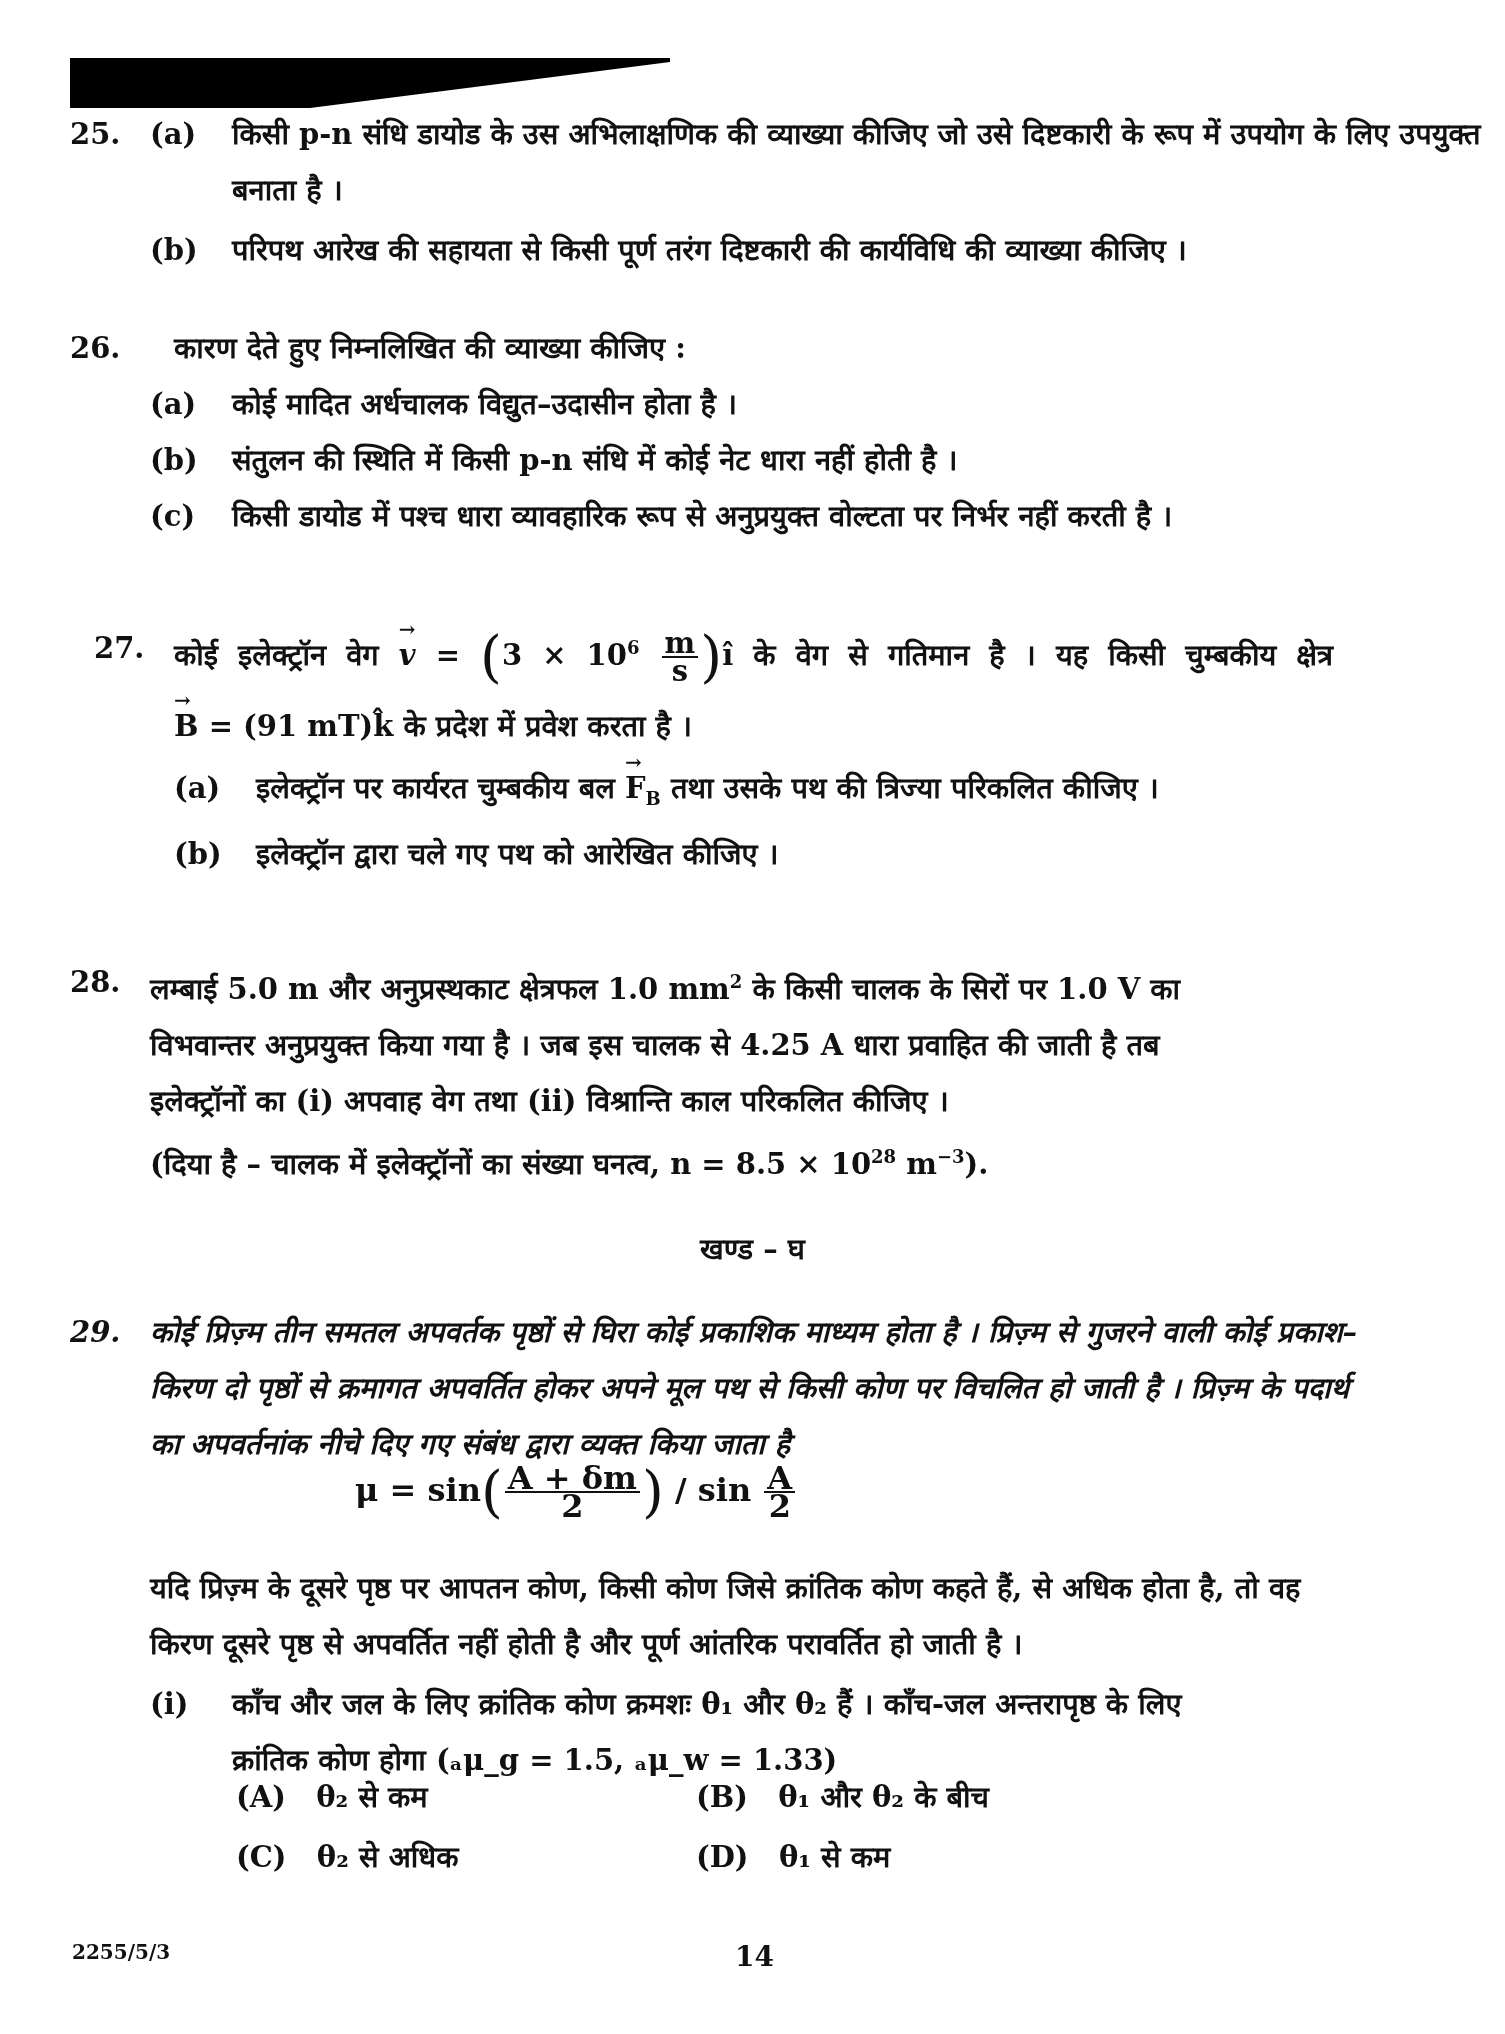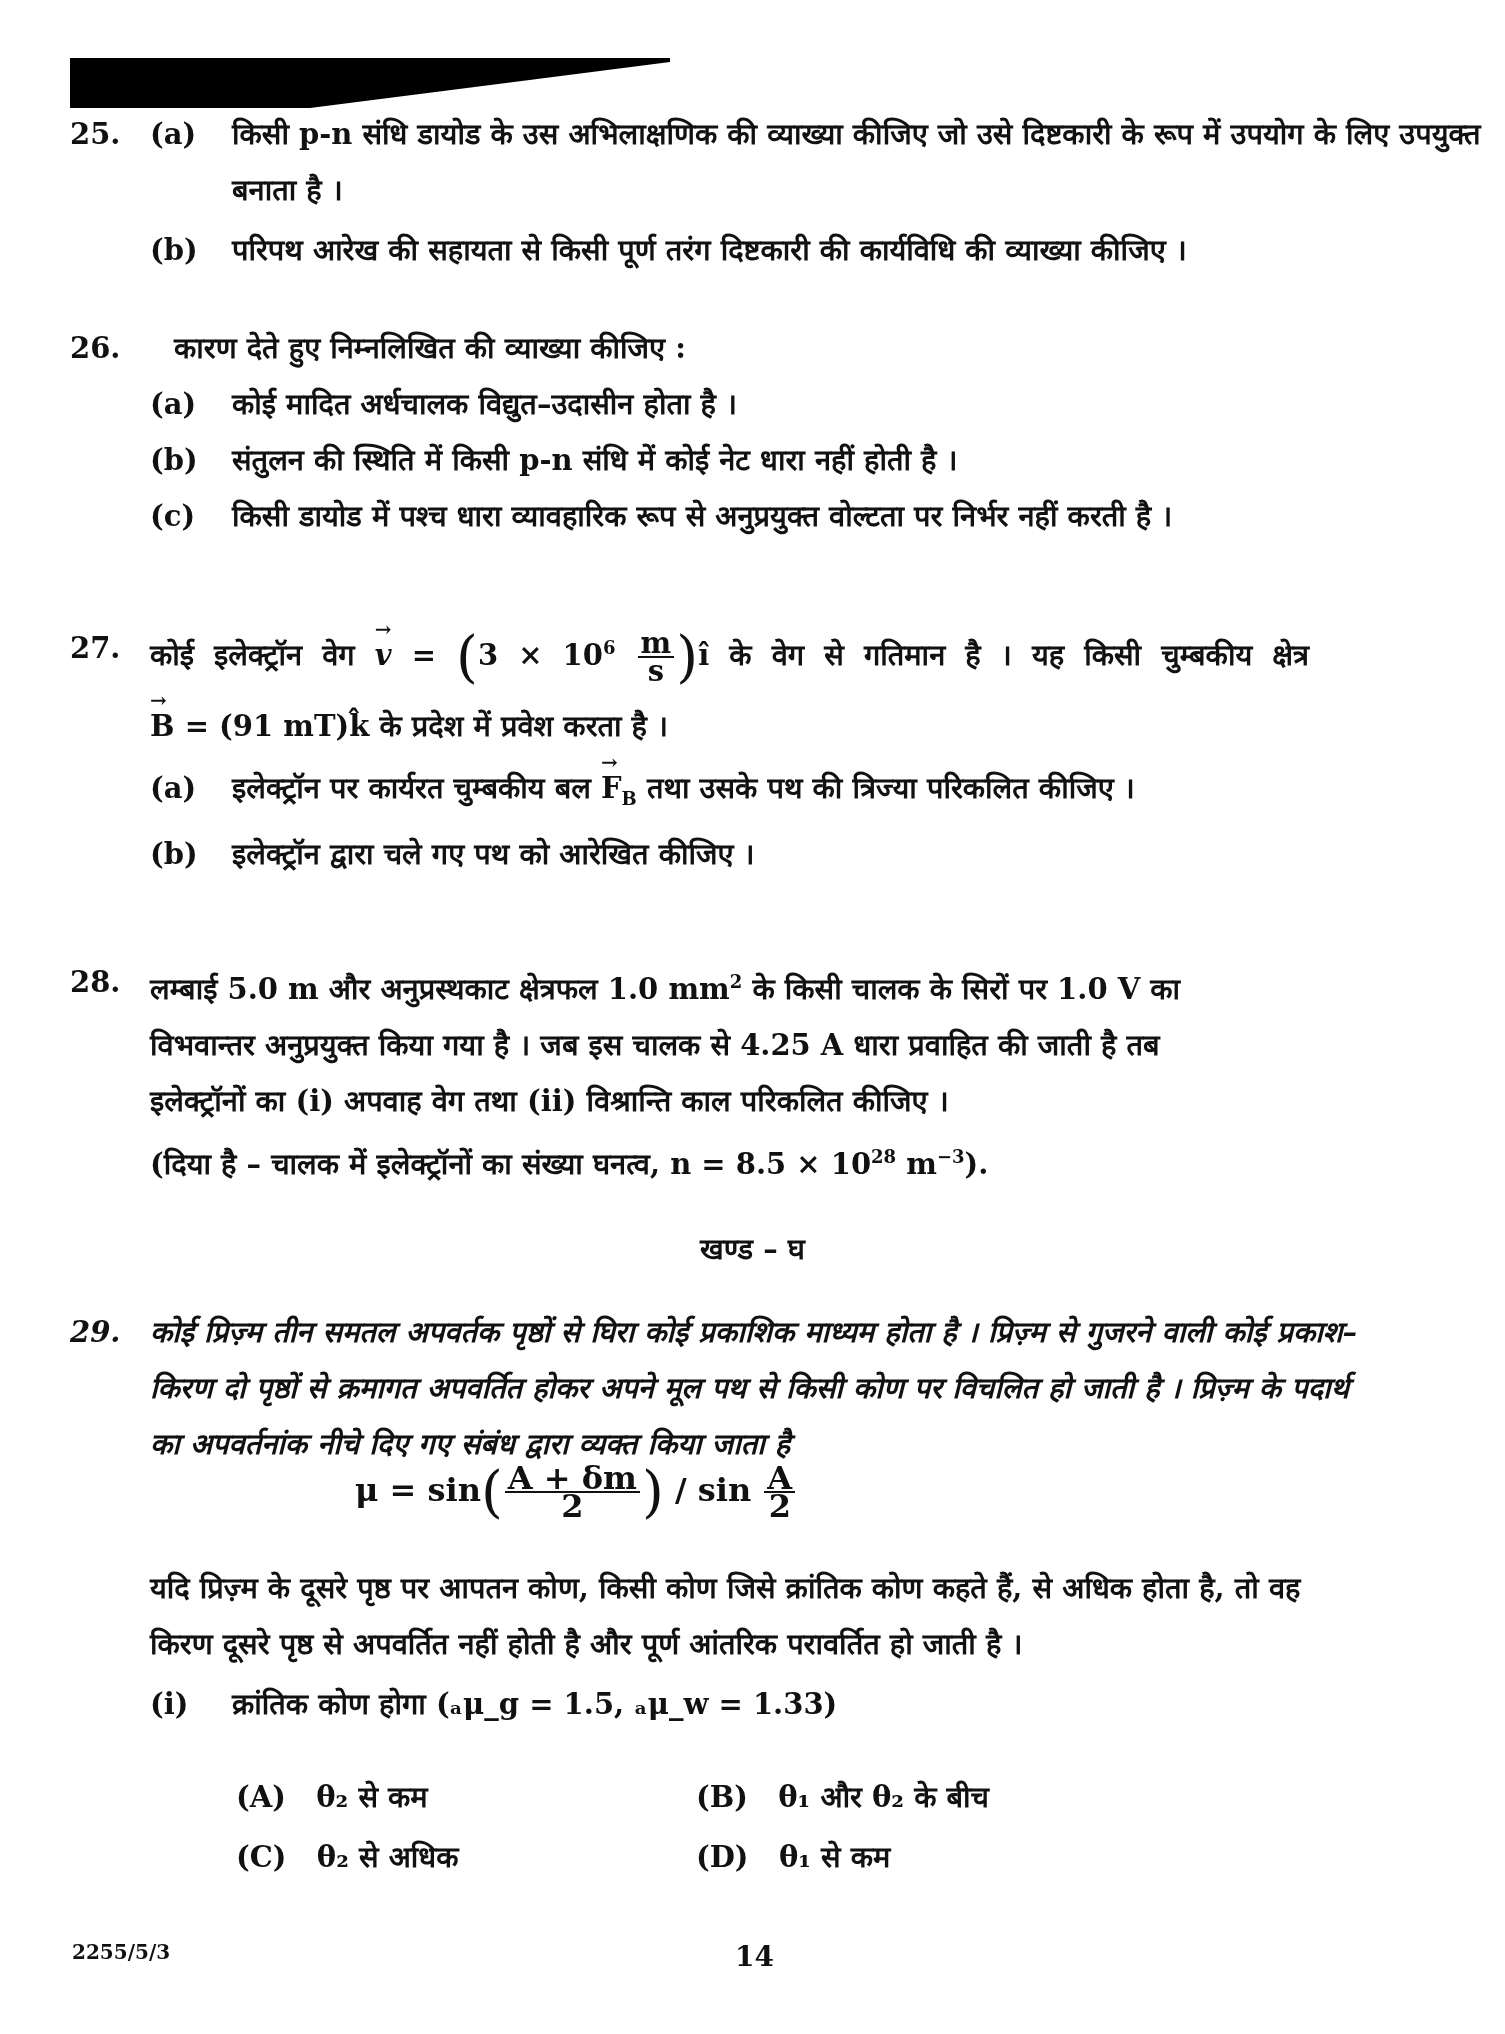--- a/index.html
+++ b/index.html
@@ -66,21 +66,21 @@
         <span class="sublabel">(b)</span>
         <span>संतुलन की स्थिति में किसी p-n संधि में कोई नेट धारा नहीं होती है ।</span>
       </div>
       <div class="sub">
         <span class="sublabel">(c)</span>
         <span>किसी डायोड में पश्च धारा व्यावहारिक रूप से अनुप्रयुक्त वोल्टता पर निर्भर नहीं करती है ।</span>
       </div>
     </div>
   </div>
 
-  <div class="q" style="top:620px;">
+  <div class="q" style="top:620px;margin-left:24px;">
     <span class="qnum">27.</span>
     <div class="qbody" style="word-spacing:10px;">
       <span>कोई इलेक्ट्रॉन वेग</span>
       <span class="vec" style="font-style:italic;">v</span>
       <span> = </span><span class="bigp">(</span><span>3 × 10</span><sup>6</sup>
       <span class="frac"><span class="num">m</span><span class="den">s</span></span><span class="bigp">)</span><span>î</span>
       <span>के वेग से गतिमान है । यह किसी चुम्बकीय क्षेत्र</span>
     </div>
     <div class="qbody" style="margin-top:14px;">
       <span class="vec">B</span>
@@ -122,20 +122,21 @@
     <span>μ = sin</span><span class="bigp">(</span><span class="frac"><span class="num">A + δm</span><span class="den">2</span></span><span class="bigp">)</span>
     <span>/ sin</span>
     <span class="frac"><span class="num">A</span><span class="den">2</span></span>
   </div>
 
   <div class="q" style="top:1560px;">
     <div class="qbody">यदि प्रिज़्म के दूसरे पृष्ठ पर आपतन कोण, किसी कोण जिसे क्रांतिक कोण कहते हैं, से अधिक होता है, तो वह किरण दूसरे पृष्ठ से अपवर्तित नहीं होती है और पूर्ण आंतरिक परावर्तित हो जाती है ।</div>
     <div class="qbody" style="margin-top:4px;">
       <div class="sub">
         <span class="sublabel">(i)</span>
+        <div>काँच और जल के लिए क्रांतिक कोण क्रमशः θ₁ और θ₂ हैं । काँच-जल अन्तरापृष्ठ के लिए</div>
         <div>क्रांतिक कोण होगा (ₐμ_g = 1.5, ₐμ_w = 1.33)</div>
       </div>
     </div>
   </div>
 
   <div class="opts">
     <div class="opt" style="left:0; top:0;">
       <span>(A)</span>&nbsp;&nbsp;&nbsp;<span>θ₂ से कम</span>
     </div>
     <div class="opt" style="left:460px; top:0;">

